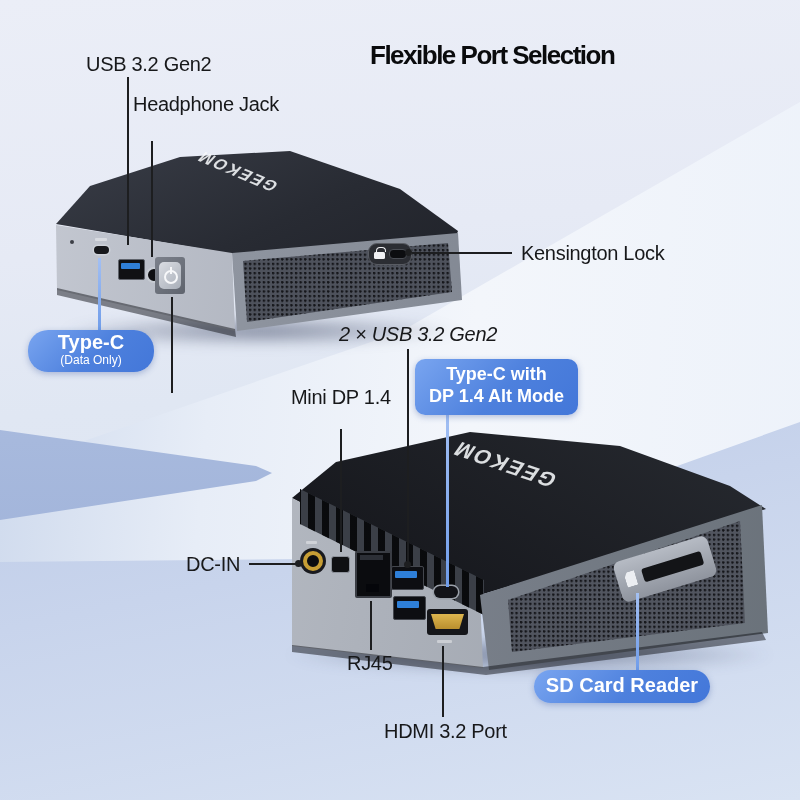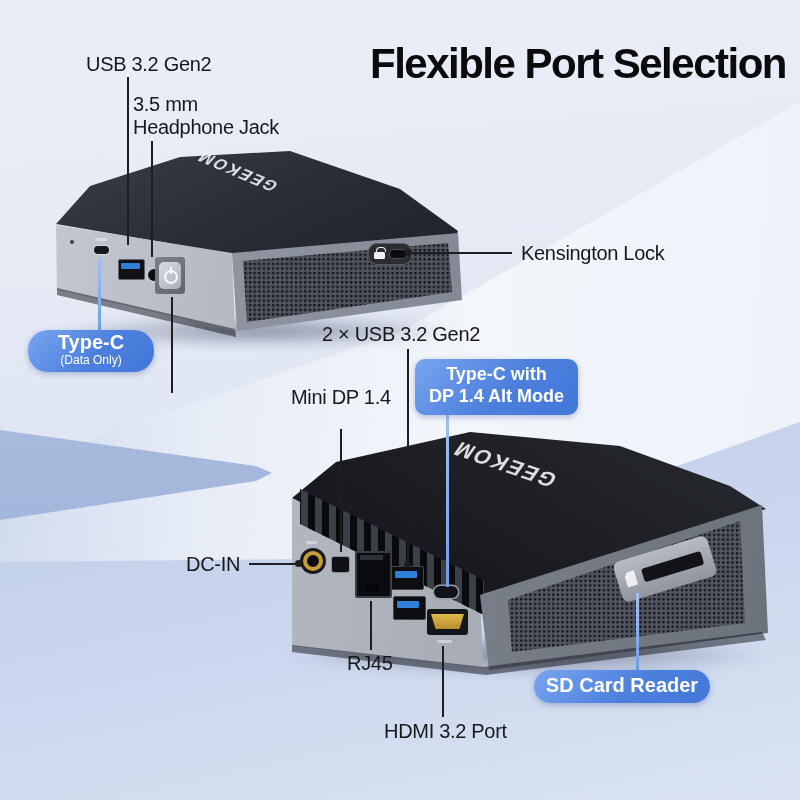--- a/index.html
+++ b/index.html
@@ -56,21 +56,21 @@
   
   .port{position:absolute;}
   .tiny-mark{position:absolute;background:rgba(255,255,255,.4);border-radius:1px;}
   
   .lineV{position:absolute;width:2px;background:#1d1e20;z-index:50;}
   .lineH{position:absolute;height:2px;background:#1d1e20;z-index:50;}
   .lineV.blue{width:2.5px;background:linear-gradient(180deg,#a3c0f3,#6f9cea);}
   .dot{position:absolute;width:7px;height:7px;border-radius:50%;background:#1d1e20;z-index:50;}
   
   .lbl{position:absolute;font-size:20px;font-weight:500;color:#17181a;letter-spacing:-.3px;z-index:60;white-space:nowrap;}
-  .title{position:absolute;left:370px;top:40px;font-size:42px;font-weight:800;letter-spacing:-1.5px;color:#0a0b0d;z-index:60;white-space:nowrap;}
+  .title{position:absolute;left:370px;top:40px;font-size:26px;font-weight:800;letter-spacing:-1.5px;color:#0a0b0d;z-index:60;white-space:nowrap;}
   .badge{position:absolute;z-index:60;border-radius:20px;color:#fff;text-align:center;
     background:linear-gradient(135deg,#79a5f0 0%,#4d80dd 55%,#4377d9 100%);
     box-shadow:0 2px 6px rgba(60,90,160,.35);}
   .badge .big{font-size:20px;font-weight:700;line-height:21px;}
   .badge .small{font-size:12px;line-height:14px;}
   .badge .l{font-size:18px;font-weight:700;line-height:22px;}
 </style>
 </head>
 <body>
 
@@ -156,25 +156,24 @@
   <div class="lineH" style="left:249px;top:563px;width:49px;"></div>
   <div class="dot" style="left:295px;top:560px;"></div>
   <div class="lineV" style="left:370px;top:601px;height:49px;"></div>
   <div class="lineV" style="left:442px;top:646px;height:71px;"></div>
   <div class="lineV blue" style="left:636px;top:593px;height:78px;"></div>
 
   <div class="title">Flexible Port Selection</div>
 
   <div class="lbl" style="left:86px;top:53px;">USB 3.2 Gen2</div>
   <div class="lbl" style="left:133px;top:93px;">
-    <div>3.5 mm</div>
     <div>Headphone Jack</div>
   </div>
   <div class="lbl" style="left:521px;top:242px;">Kensington Lock</div>
-  <div class="lbl" style="left:322px;top:323px;">2 × USB 3.2 Gen2</div>
+  <div class="lbl" style="left:339px;top:323px;font-style:italic;">2 × USB 3.2 Gen2</div>
   <div class="lbl" style="left:291px;top:386px;">Mini DP 1.4</div>
   <div class="lbl" style="left:186px;top:553px;">DC-IN</div>
   <div class="lbl" style="left:347px;top:652px;">RJ45</div>
   <div class="lbl" style="left:384px;top:720px;">HDMI 3.2 Port</div>
 
   <div class="badge" style="left:28px;top:330px;width:126px;height:40px;padding-top:2px;">
     <div class="big">Type-C</div>
     <div class="small">(Data Only)</div>
   </div>
   <div class="badge" style="left:415px;top:359px;width:163px;height:52px;padding-top:4px;border-radius:10px;">

